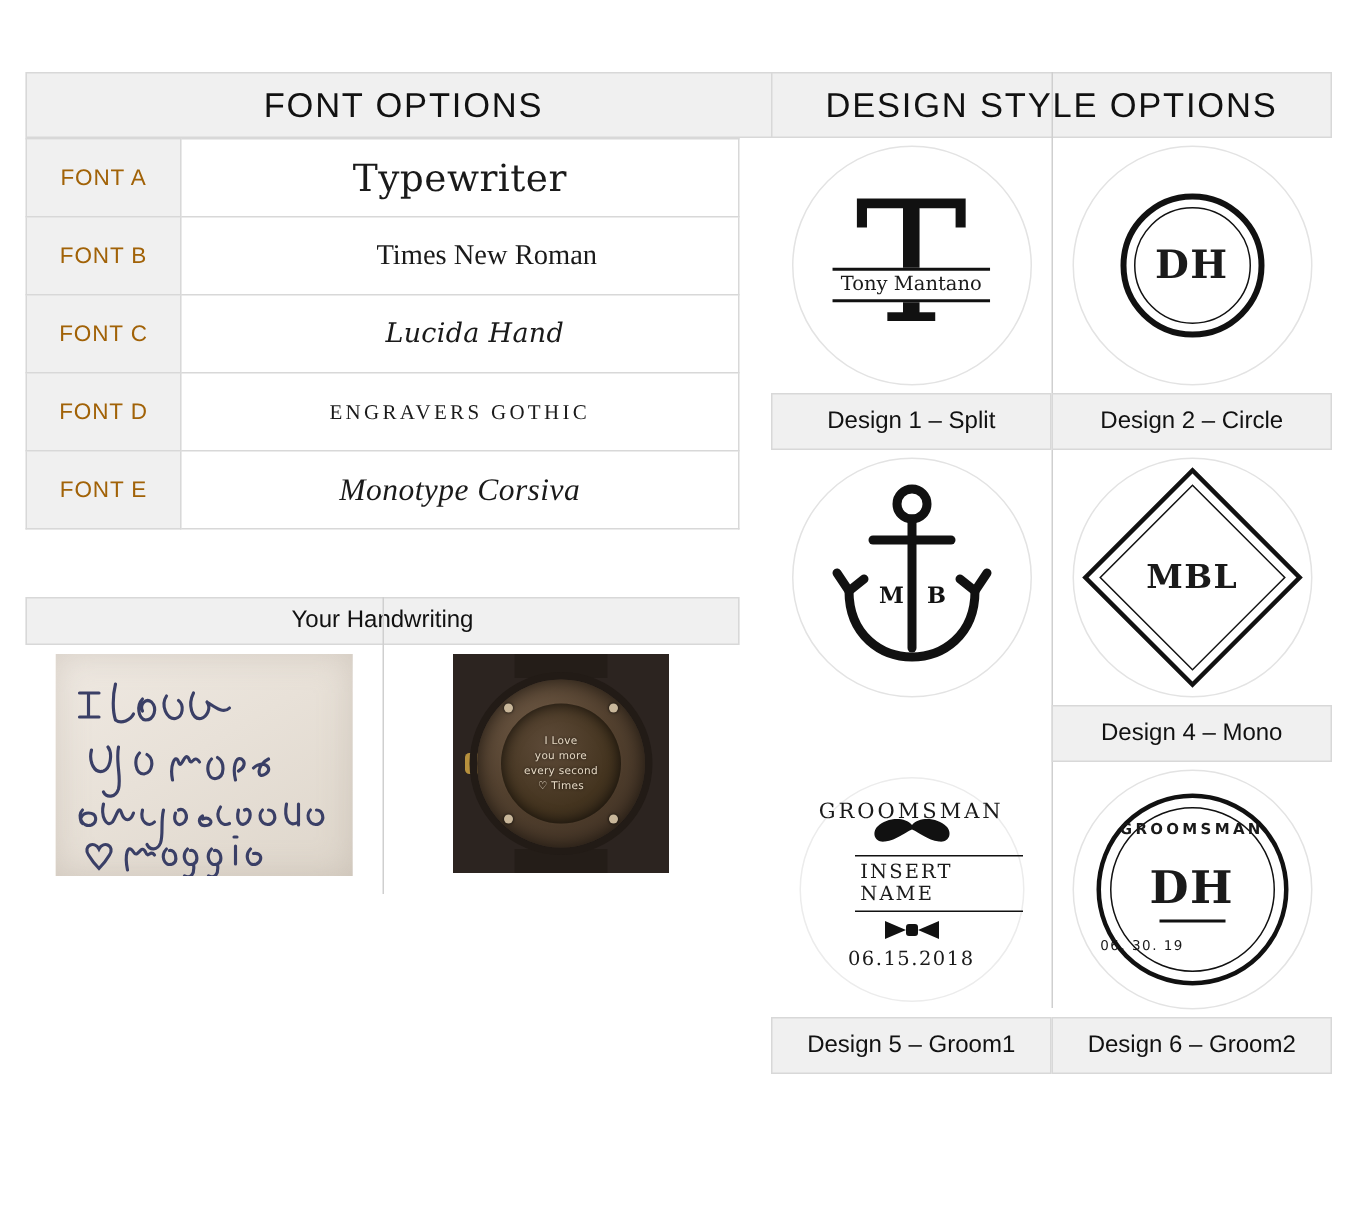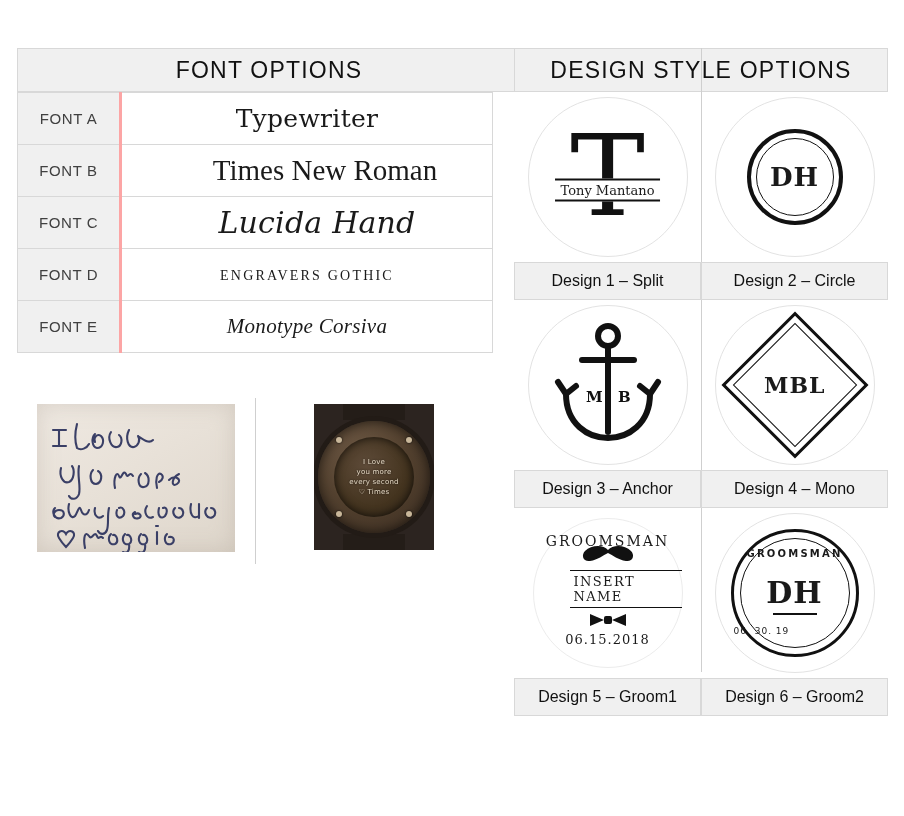--- a/index.html
+++ b/index.html
@@ -43,42 +43,42 @@
     border: 1px solid #d8d8d8;
     vertical-align: middle;
   }
   .font-table td.label {
     width: 103px;
     background: #f0f0f0;
     text-align: center;
     font-size: 15px;
     letter-spacing: 0.6px;
     font-weight: normal;
-    color: #404040;
+    color: #a16207;
   }
   .font-table td.sample {
     text-align: center;
     background: #ffffff;
-    border-left: 3px solid #fca5a5;
+    border-left: 1px solid #fca5a5;
   }
 
   .s-typewriter {
     font-family: "DejaVu Serif", serif;
     font-size: 25px;
     letter-spacing: 0.3px;
   }
   .s-times {
     font-family: "Liberation Serif", serif;
-    font-size: 29px;
+    font-size: 19px;
     margin-left: 36px;
   }
   .s-lucida {
     font-family: "DejaVu Serif", serif;
     font-style: italic;
-    font-size: 30px;
+    font-size: 18px;
     letter-spacing: 0.2px;
     margin-left: 20px;
   }
   .s-engravers {
     font-family: "Liberation Serif", serif;
     font-size: 14px;
     letter-spacing: 2.2px;
     font-variant: small-caps;
     text-transform: uppercase;
   }
@@ -124,21 +124,21 @@
 
   .paper {
     width: 198px; height: 148px;
     background: linear-gradient(150deg,#efe9e2 0%, #e8e1d8 45%, #ded6cb 100%);
     position: relative;
     box-shadow: inset 0 0 22px rgba(170,158,145,0.35);
   }
   .paper svg { position: absolute; left: 0; top: 0; }
 
   .watch {
-    width: 120px; height: 146px;
+    width: 144px; height: 146px;
     background: #2c2420;
     position: relative;
     overflow: hidden;
   }
   .watch .case {
     position: absolute;
     left: 50%; top: 50%;
     transform: translate(-50%,-50%);
     width: 112px; height: 112px;
     border-radius: 50%;
@@ -402,20 +402,21 @@
       <td class="label">FONT E</td>
       <td class="sample">
         <span class="s-monotype">Monotype Corsiva</span>
       </td>
     </tr>
   </tbody>
     </table>
 </div>
 
 <div class="hw-wrap">
+  <div class="hw-header">Your Handwriting</div>
   <div class="hw-body">
     <div class="hw-divider"></div>
     <div class="hw-cell">
       <div class="paper">
         <svg width="198" height="148" viewBox="0 0 198 148">
           <g fill="none" stroke="#3a3f66" stroke-width="2.1" stroke-linecap="round">
 
             <path d="M22,42 L22,26 M16,26 L29,26 M16,42 L29,42"></path>
             <path d="M40,20 C38,28 38,38 40,44 C44,47 50,44 52,40"></path>
             <path d="M58,30 C54,34 55,43 60,44 C66,44 68,36 64,32 C60,29 56,34 58,38"></path>
@@ -515,21 +516,20 @@
               <path d="M34,40 L86,40"></path>
               <path d="M18,74 C18,104 40,118 60,118 C80,118 102,104 102,74"></path>
               <path d="M18,74 L10,62 M18,74 L28,66"></path>
               <path d="M102,74 L110,62 M102,74 L92,66"></path>
             </g>
             <text x="38" y="82" font-family="DejaVu Serif, serif" font-size="15" font-weight="bold" fill="#111">M</text>
             <text x="70" y="82" font-family="DejaVu Serif, serif" font-size="15" font-weight="bold" fill="#111">B</text>
           </svg>
         </div>
       </div>
-      <div class="cap">Design 3 – Anchor</div>
     </div>
 
     <div class="design-cell">
       <div class="art">
         <div class="circle-art">
           <div class="d4">
             <span class="mono">MBL</span>
           </div>
         </div>
       </div>

